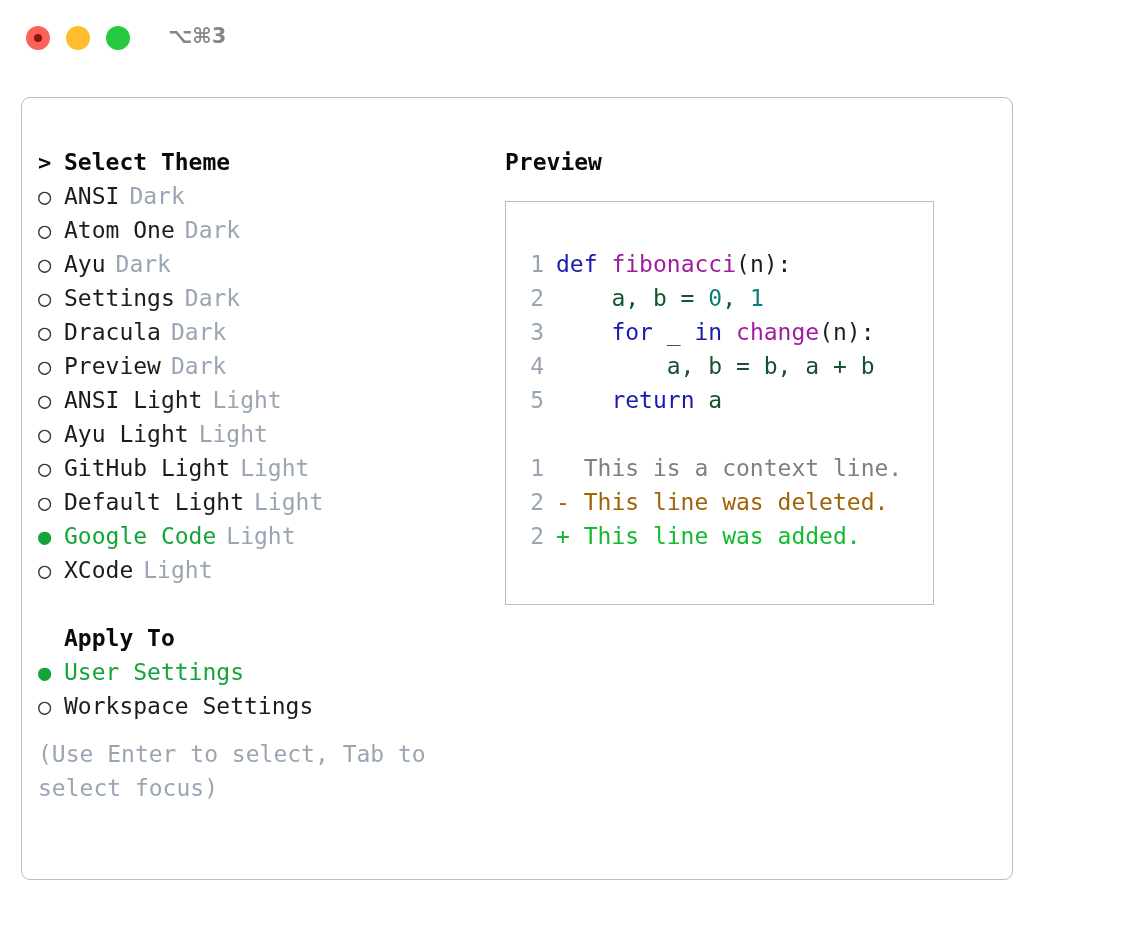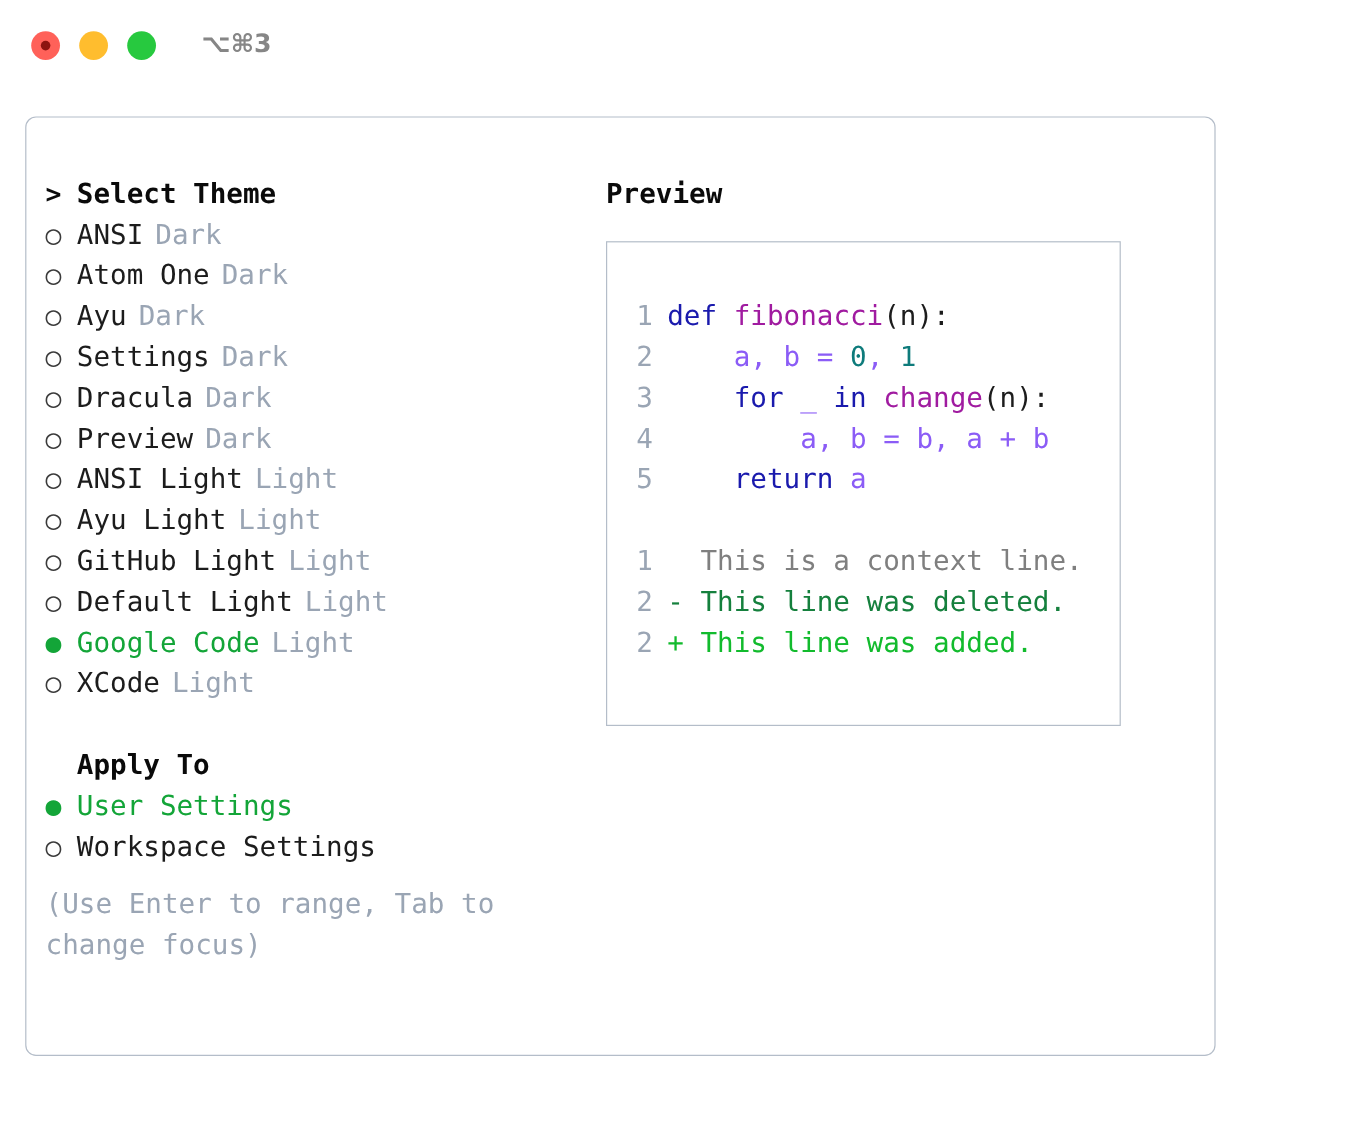--- a/index.html
+++ b/index.html
@@ -158,25 +158,25 @@
     width: 28px;
     text-align: right;
     color: #9aa5b4;
     margin-right: 12px;
   }
   .code-line.blank { height: 34px; }
 
   .tok-kw    { color: #1a1aad; }
   .tok-fn    { color: #a01ba0; }
   .tok-num   { color: #0e7b7b; }
-  .tok-plain { color: #8b5cf6; }
+  .tok-plain { color: #14532d; }
   .tok-punct { color: #1c1c1c; }
 
   .diff-context { color: #7f7f7f; margin-top: 11px; }
-  .diff-del     { color: #15803d; }
+  .diff-del     { color: #a16207; }
   .diff-add     { color: #12bb2d; }
 </style>
 </head>
 <body>
 
 <div id="app-window">
 
   <div id="titlebar">
     <div class="traffic-light" id="tl-close"></div>
     <div class="traffic-light" id="tl-minimize"></div>
@@ -211,21 +211,21 @@
 
       <div class="opt-row group-header">
         <span class="marker"></span><span>Apply To</span>
       </div>
 
       <div id="apply-to-options">
           <div class="opt-row selected"><span class="marker">●</span><span class="opt-name">User Settings</span></div>
           <div class="opt-row"><span class="marker unselected">○</span><span class="opt-name">Workspace Settings</span></div>
         </div>
 
-      <div id="help-text">(Use Enter to range, Tab to change focus)</div>
+      <div id="help-text">(Use Enter to select, Tab to select focus)</div>
     </div>
 
     <div id="preview-column">
       <div id="preview-title">Preview</div>
 
       <div id="preview-box">
         <div id="code-area">
             <div class="code-line"><span class="lineno">1</span><span class="tok-kw">def</span><span class="tok-plain"> </span><span class="tok-fn">fibonacci</span><span class="tok-punct">(n):</span></div>
             <div class="code-line"><span class="lineno">2</span><span class="tok-plain">    a, b = </span><span class="tok-num">0</span><span class="tok-plain">, </span><span class="tok-num">1</span></div>
             <div class="code-line"><span class="lineno">3</span><span class="tok-plain">    </span><span class="tok-kw">for</span><span class="tok-plain"> _ </span><span class="tok-kw">in</span><span class="tok-plain"> </span><span class="tok-fn">change</span><span class="tok-punct">(n):</span></div>

